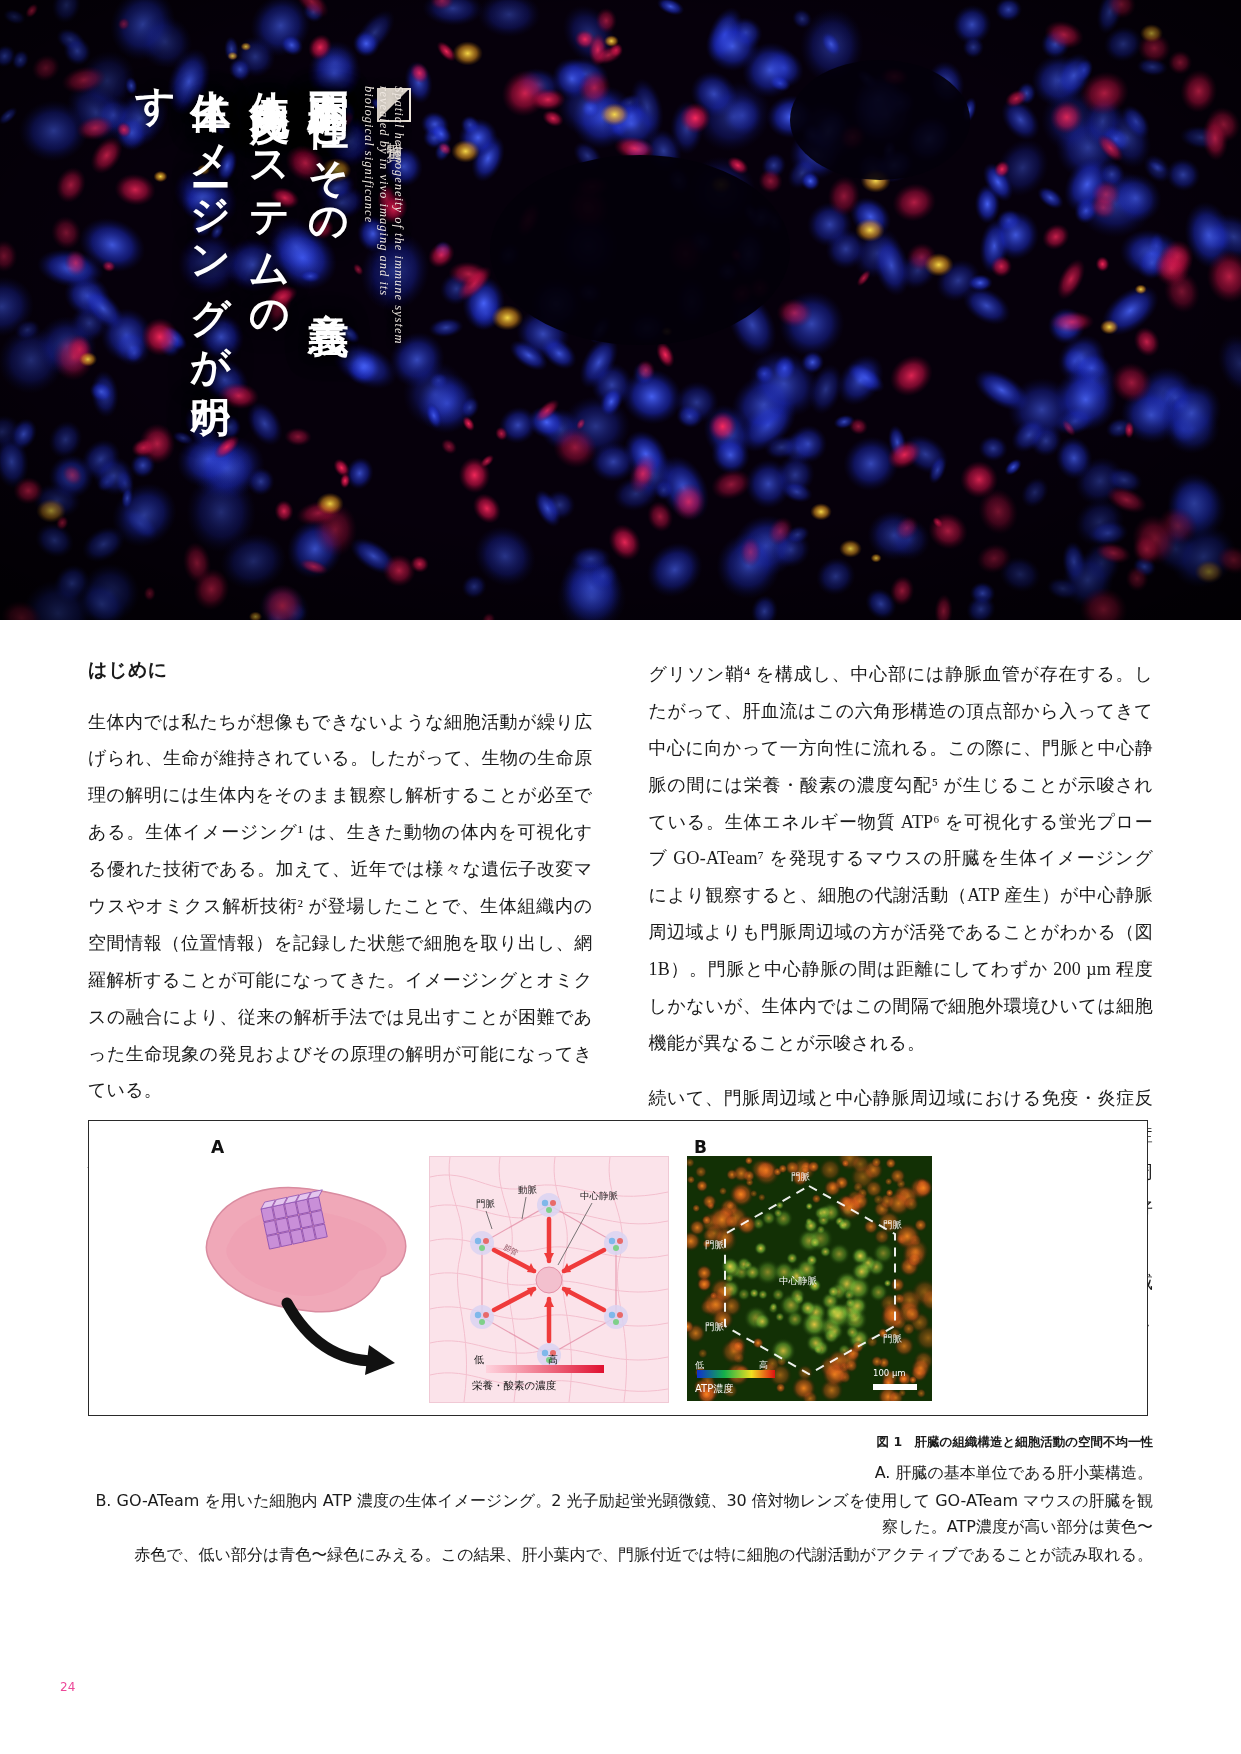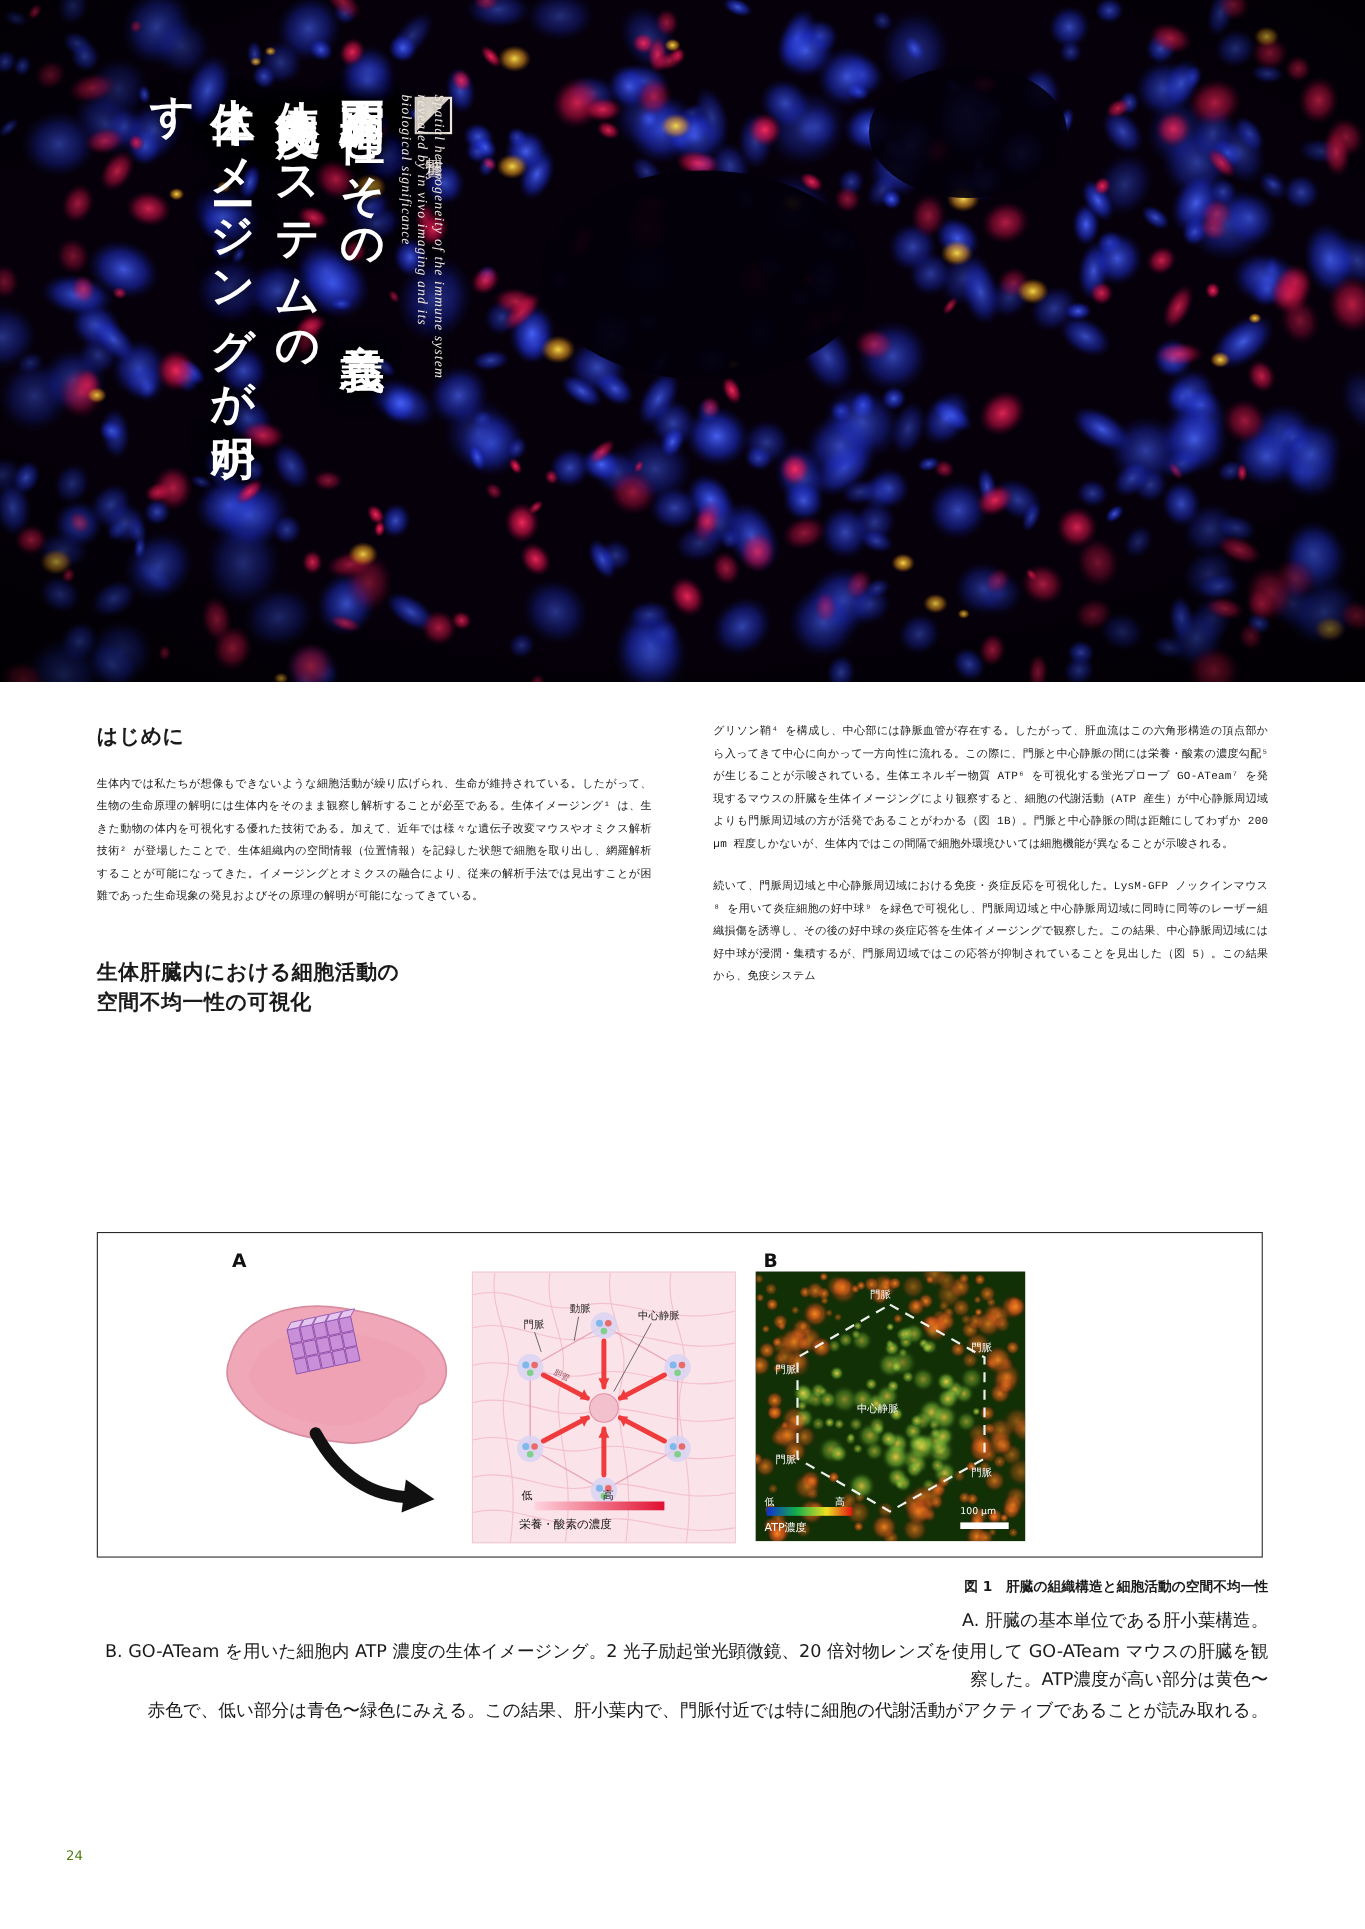--- a/index.html
+++ b/index.html
@@ -118,22 +118,22 @@
     font-family: "DejaVu Sans", sans-serif;
     font-weight: bold;
     font-size: 19px;
     margin: 0 0 20px 0;
     line-height: 1.45;
     letter-spacing: .5px;
   }
   h2.sec.second { margin-top: 44px; }
 
   p.para {
-    font-family: Liberation Mono, monospace;
-    font-size: 10px;
+    font-family: Liberation Serif, serif;
+    font-size: 18px;
     line-height: 2.05;
     margin: 0 0 18px 0;
     text-align: justify;
     letter-spacing: .2px;
   }
 
   
   .figure-box {
     position: absolute;
     left: 88px;
@@ -190,21 +190,21 @@
   .cap-line {
     font-size: 16px;
     line-height: 1.62;
     margin-bottom: 2px;
   }
   .page-num {
     position: absolute;
     left: 60px;
     top: 1680px;
     font-size: 12px;
-    color: #4d7c0f;
+    color: #ec4899;
     font-family: "DejaVu Sans", sans-serif;
   }
 </style>
 </head>
 <body>
 
 <div class="hero">
   <div class="hero-canvas">
     <svg width="1241" height="620" viewBox="0 0 1241 620" xmlns="http://www.w3.org/2000/svg">
       <defs>
@@ -1231,17 +1231,17 @@
       <text x="8" y="236" font-family="DejaVu Sans, sans-serif" font-size="10" fill="#fff">ATP濃度</text>
       <rect x="186" y="228" width="44" height="6" fill="#ffffff"></rect>
       <text x="186" y="220" font-family="DejaVu Sans, sans-serif" font-size="8.5" fill="#fff">100 µm</text>
     </svg>
   </div>
 </div>
 
 <div class="caption">
   <div class="cap-title">図 1　肝臓の組織構造と細胞活動の空間不均一性</div>
   <div class="cap-line">A. 肝臓の基本単位である肝小葉構造。</div>
-  <div class="cap-line">B. GO-ATeam を用いた細胞内 ATP 濃度の生体イメージング。2 光子励起蛍光顕微鏡、20 倍対物レンズを使用して GO-ATeam マウスの肝臓を観察した。ATP濃度が高い部分は黄色〜</div>
+  <div class="cap-line">B. GO-ATeam を用いた細胞内 ATP 濃度の生体イメージング。2 光子励起蛍光顕微鏡、30 倍対物レンズを使用して GO-ATeam マウスの肝臓を観察した。ATP濃度が高い部分は黄色〜</div>
   <div class="cap-line">赤色で、低い部分は青色〜緑色にみえる。この結果、肝小葉内で、門脈付近では特に細胞の代謝活動がアクティブであることが読み取れる。</div>
 </div>
 
 <div class="page-num">24</div>
 
 </body></html>

